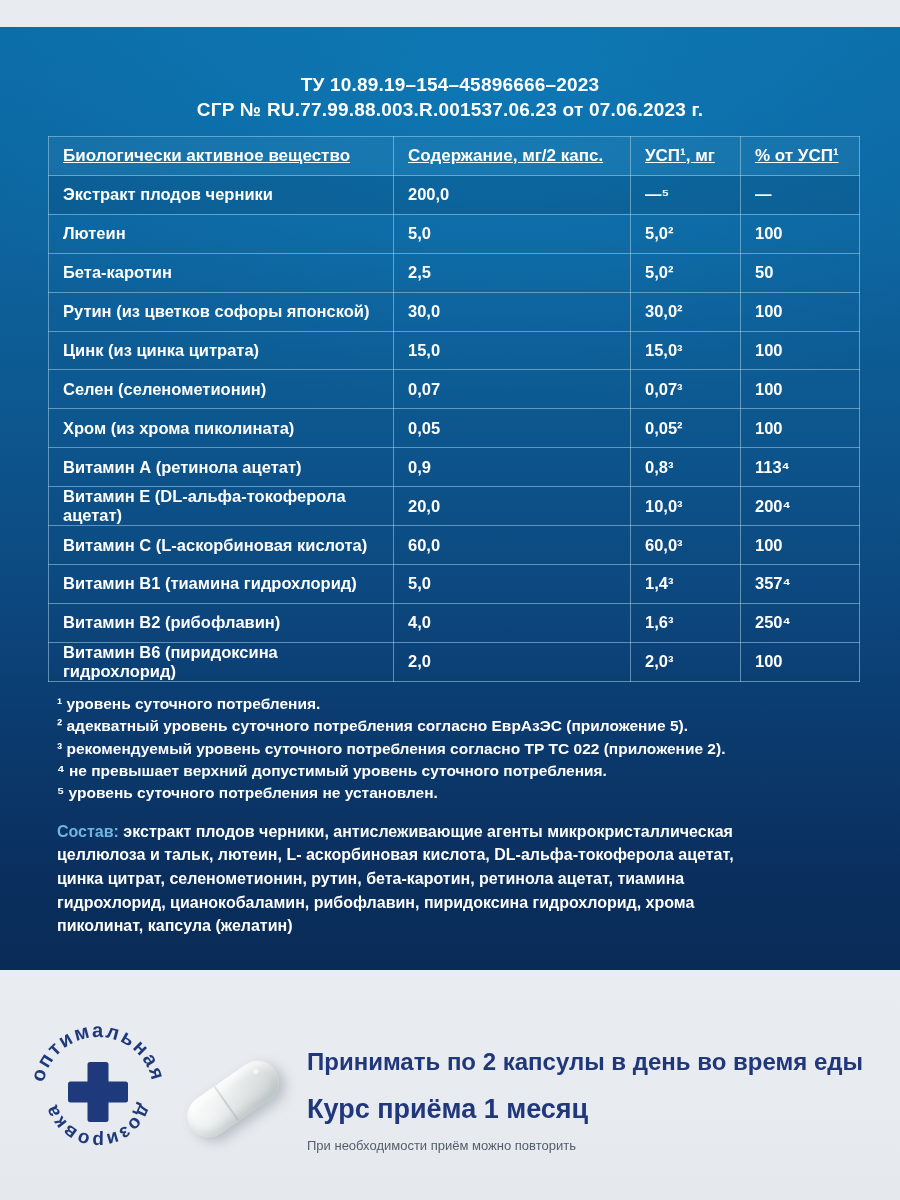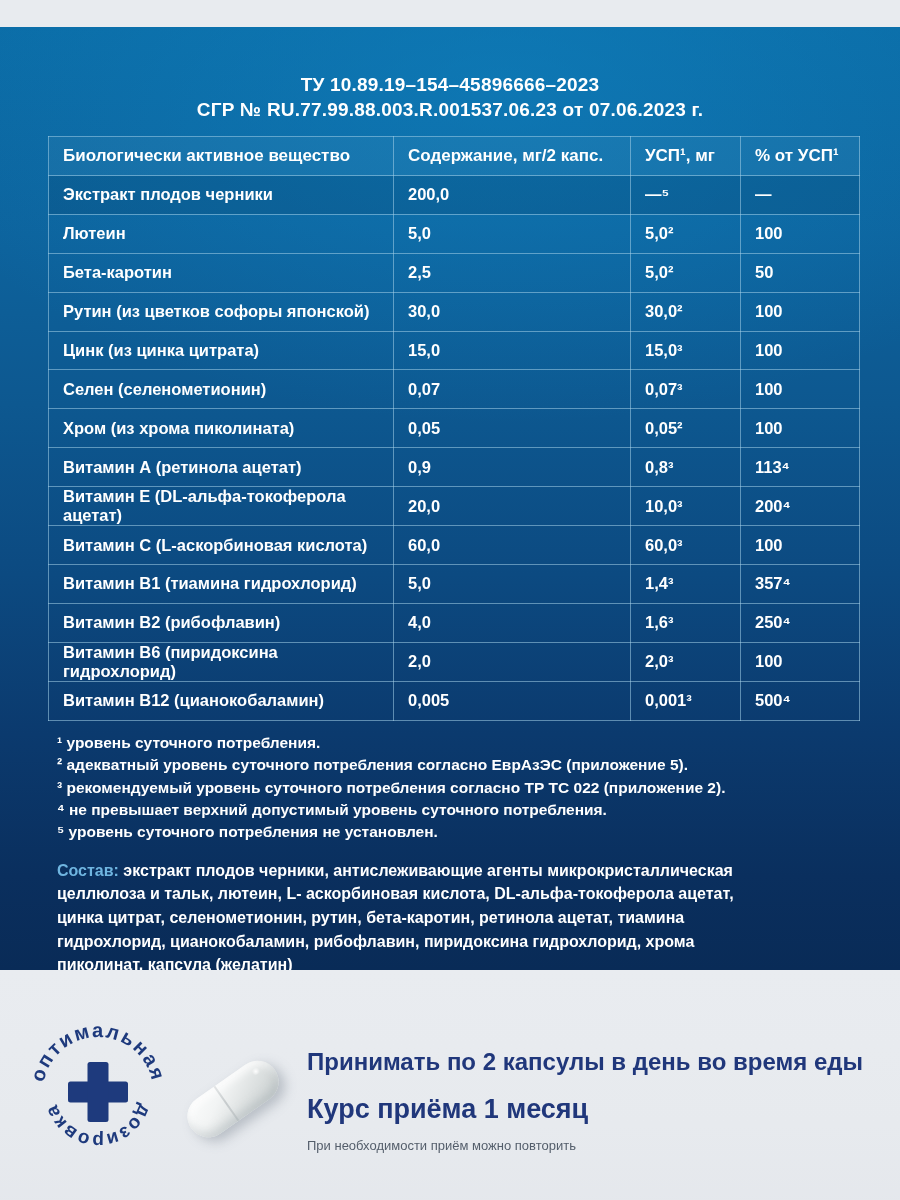--- a/index.html
+++ b/index.html
@@ -19,21 +19,21 @@
   .reg-header { padding-top:45px; text-align:center; font-size:19px; line-height:25px; font-weight:600; letter-spacing:.2px;margin-top:27px; }
 
   
   .supp-table { margin:14px 0 0 48px; border-collapse:collapse; table-layout:fixed; width:807px; }
   .supp-table th, .supp-table td {
     border:1px solid rgba(164,208,232,0.55);
     text-align:left; vertical-align:middle;
     padding:0 8px 0 14px;
     font-size:16.5px; font-weight:600; color:#fff;
   }
-  .supp-table th { height:39px; font-size:17px; font-weight:700; background:rgba(255,255,255,0.045); }
+  .supp-table th { height:39px; font-size:17px; font-weight:700; background:rgba(255,255,255,0.045);text-decoration:underline; }
   .supp-table td { height:38.9px; }
   .supp-table tr.row-dark td { background:rgba(2,24,52,0.12); }
   .col0{ width:345px; } .col1{ width:237px; } .col2{ width:110px; } .col3{ width:119px; }
 
   
   .footnotes { margin:11px 0 0 57px; list-style:none; }
   .footnotes li { font-size:15.5px; line-height:22.4px; font-weight:600; color:#fff; }
 
   
   .composition { margin:15px 40px 0 57px; width:705px; font-size:16px; line-height:23.6px; font-weight:600; color:#fff; }
@@ -162,26 +162,20 @@
             <td class="col0">Витамин В2 (рибофлавин)</td>
             <td class="col1">4,0</td>
             <td class="col2">1,6³</td>
             <td class="col3">250⁴</td>
           </tr>
           <tr>
             <td class="col0">Витамин В6 (пиридоксина гидрохлорид)</td>
             <td class="col1">2,0</td>
             <td class="col2">2,0³</td>
             <td class="col3">100</td>
-          </tr>
-          <tr>
-            <td class="col0">Витамин В12 (цианокобаламин)</td>
-            <td class="col1">0,005</td>
-            <td class="col2">0,001³</td>
-            <td class="col3">500⁴</td>
           </tr>
         </tbody>
     </table>
 
     <ul class="footnotes" id="footnoteList">
         <li>¹ уровень суточного потребления.</li>
         <li>² адекватный уровень суточного потребления согласно ЕврАзЭС (приложение 5).</li>
         <li>³ рекомендуемый уровень суточного потребления согласно ТР ТС 022 (приложение 2).</li>
         <li>⁴ не превышает верхний допустимый уровень суточного потребления.</li>
         <li>⁵ уровень суточного потребления не установлен.</li>

